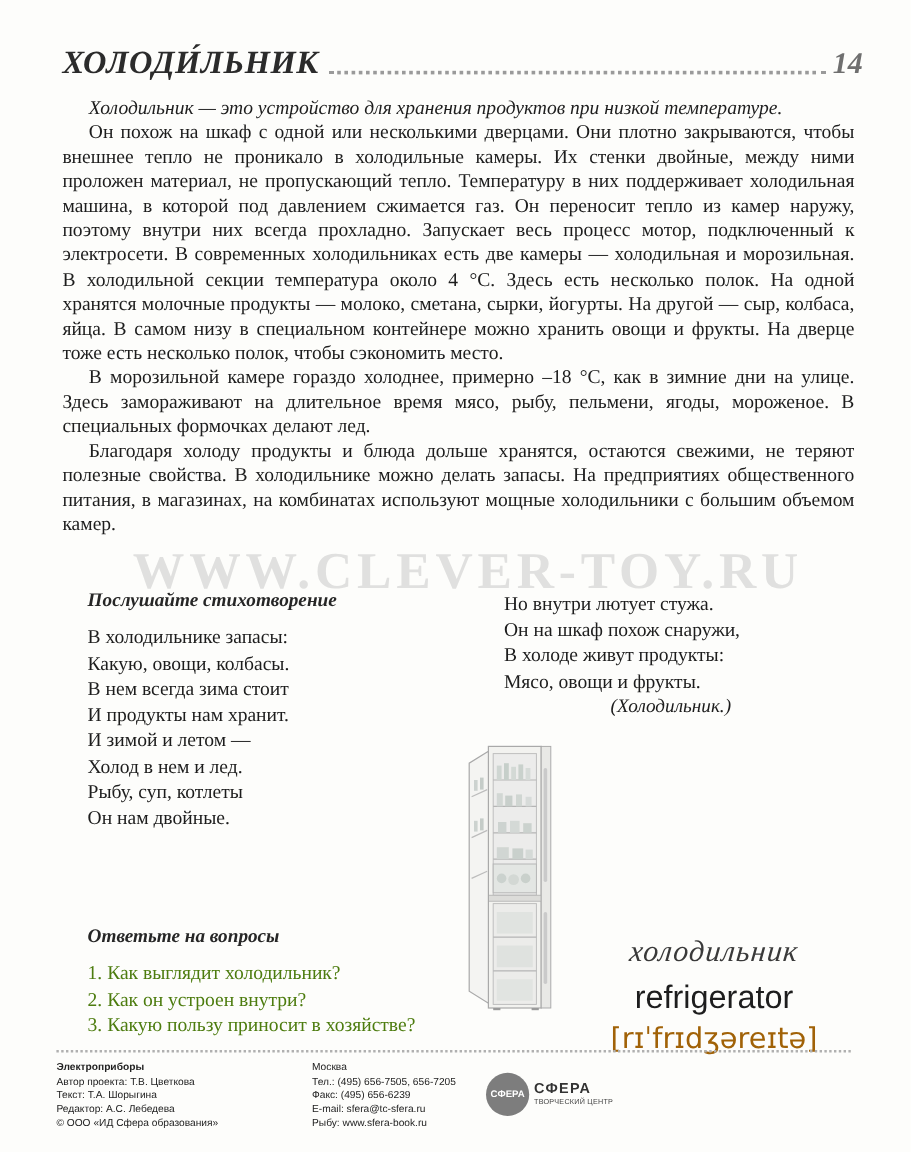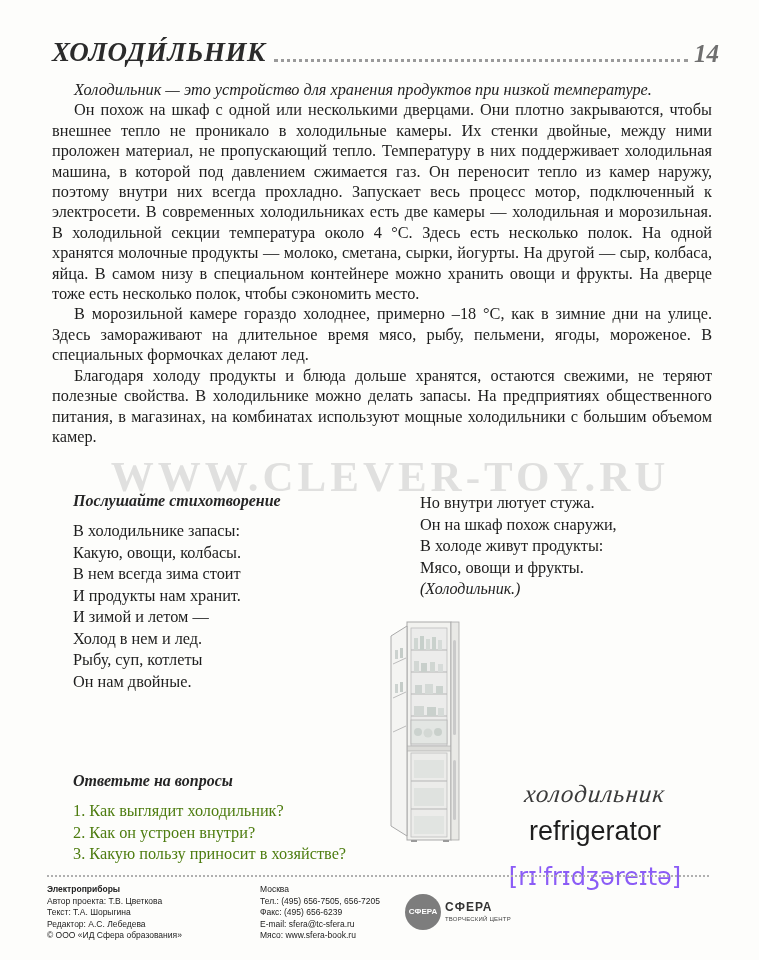--- a/index.html
+++ b/index.html
@@ -110,21 +110,21 @@
     font-family: "Liberation Serif", serif;
     font-size: 16.3px;
     line-height: 21.5px;
     color: #1d1d1d;
   }
   .riddle-answer {
     font-family: "Liberation Serif", serif;
     font-style: italic;
     font-size: 16px;
     color: #1d1d1d;
-    text-align: left;
+    text-align: center;
     margin-top: 2px;
     padding-right: 22px;
   }
 
   
   .questions {
     position: absolute;
     left: 73px;
     top: 772px;
     width: 330px;
@@ -163,22 +163,22 @@
   }
   .word-en {
     font-family: "Liberation Sans", sans-serif;
     font-size: 27px;
     color: #1d1d1d;
     margin-top: 8px;
   }
   .word-ipa {
     font-family: "DejaVu Sans", sans-serif;
     font-size: 24px;
-    color: #8b5cf6;
-    margin-top: 16px;
+    color: #a16207;
+    margin-top: 4px;
   }
 
   
   .footer-rule {
     position: absolute;
     left: 47px;
     top: 875px;
     width: 662px;
     border-bottom: 2px dotted #b0b0b0;
     height: 0;
@@ -354,21 +354,21 @@
       <div>Автор проекта: Т.В. Цветкова</div>
       <div>Текст: Т.А. Шорыгина</div>
       <div>Редактор: А.С. Лебедева</div>
       <div>© ООО «ИД Сфера образования»</div>
     </div>
     <div class="footer-col-2">
       <div>Москва</div>
       <div>Тел.: (495) 656-7505, 656-7205</div>
       <div>Факс: (495) 656-6239</div>
       <div>E-mail: sfera@tc-sfera.ru</div>
-      <div>Мясо: www.sfera-book.ru</div>
+      <div>Рыбу: www.sfera-book.ru</div>
     </div>
     <div class="footer-logo">
       <div class="logo-circle">СФЕРА</div>
       <div class="logo-text">
         <div class="logo-name">СФЕРА</div>
         <div class="logo-sub">ТВОРЧЕСКИЙ ЦЕНТР</div>
       </div>
     </div>
   </div>
 

